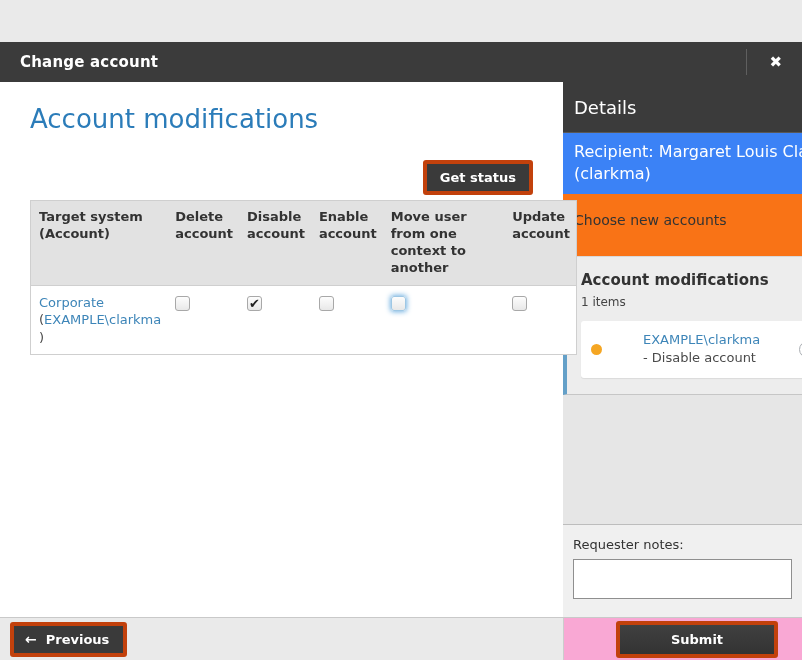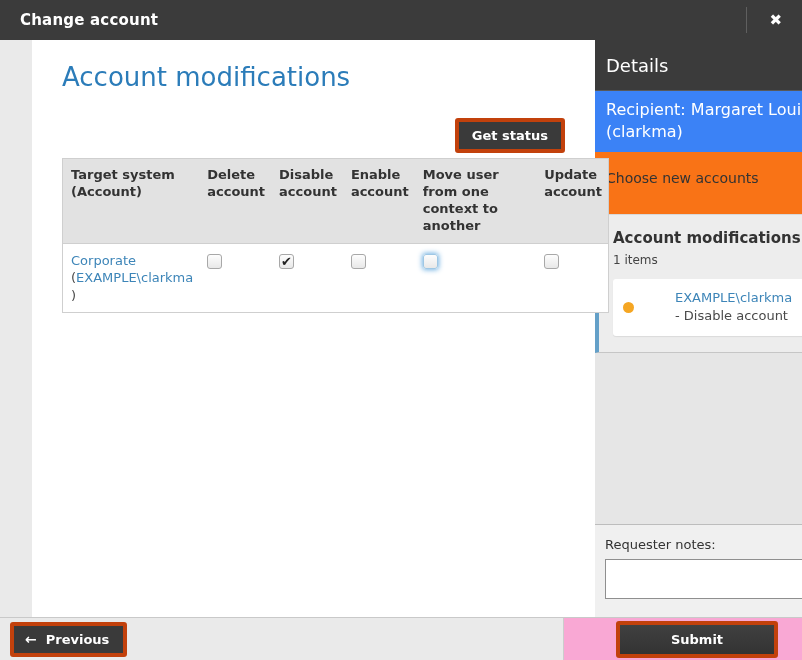--- a/index.html
+++ b/index.html
@@ -3,28 +3,28 @@
 <meta charset="utf-8">
 <style>
   * { margin:0; padding:0; box-sizing:border-box; }
   html,body { width:802px; height:660px; overflow:hidden; background:#eaeaea;
               font-family:"DejaVu Sans","Liberation Sans",sans-serif; }
 
   .app { width:802px; height:660px; display:flex; flex-direction:column; }
 
   
   .topbar { height:40px; background:#3b3b3b; display:flex; align-items:center;
-            justify-content:space-between; padding:0 14px 0 20px; flex:0 0 40px; }
+            justify-content:space-between; padding:0 14px 0 20px; flex:0 0 40px;margin-top:42px; }
   .topbar-title { color:#fff; font-size:15px; font-weight:bold; letter-spacing:.2px; }
   .topbar-right { display:flex; align-items:center; height:100%; }
   .topbar-divider { width:1px; height:26px; background:#5f5f5f; margin-right:16px; }
   .close-btn { color:#fff; font-size:15px; font-weight:bold; cursor:pointer; padding:4px 6px; }
 
   
-  .middle { flex:1 1 auto; display:flex; min-height:0;padding-left:32px; }
+  .middle { flex:1 1 auto; display:flex; min-height:0; }
 
   
   .main { width:563px; background:#ffffff; padding:22px 30px 0 30px; position:relative; }
   .page-title { color:#2b7cb9; font-size:26px; font-weight:400; margin-bottom:26px; }
 
   .getstatus-wrap { width:503px; display:flex; justify-content:flex-end; margin-bottom:5px; }
   .btn-dark { background:#3a3a3a; color:#fff; font-size:13px; font-weight:bold;
               border:4px solid #c2410c; border-radius:3px; padding:6px 13px;
               cursor:pointer; font-family:inherit; }
 

